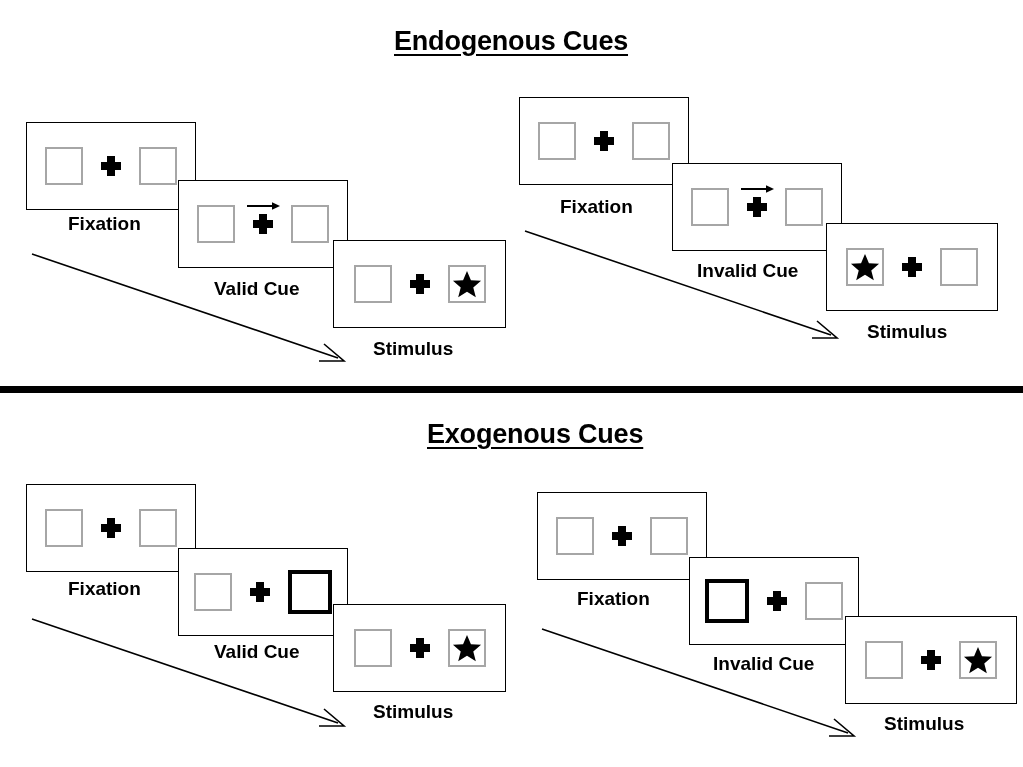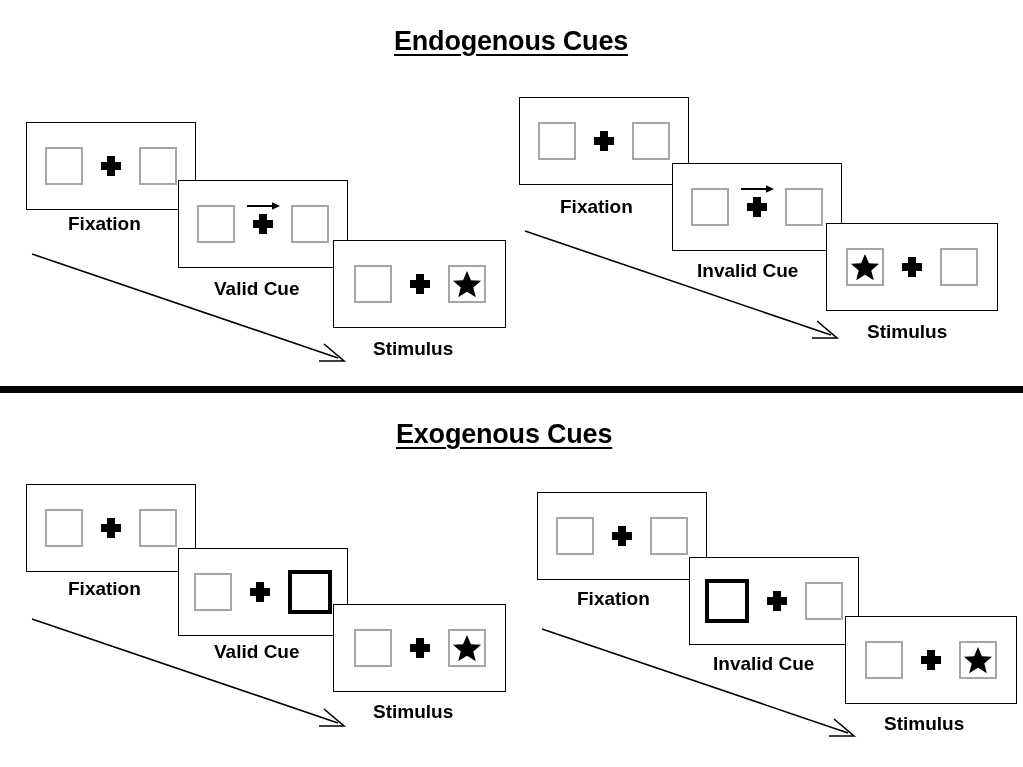--- a/index.html
+++ b/index.html
@@ -238,21 +238,21 @@
   </div>
   <div class="caption" style="left:867px; top:321px;">Stimulus</div>
 
   <svg class="flow-arrow" style="left:521px; top:225px; width:325px; height:122px;" viewBox="0 0 325 122">
     <line x1="4" y1="6" x2="310" y2="110" stroke="#000000" stroke-width="1.6"></line>
     <polyline points="296,96 316,113 291,113" fill="none" stroke="#000000" stroke-width="1.6"></polyline>
   </svg>
 
   <div class="divider" style="left:0px; top:386px; width:1023px; height:7px;"></div>
 
-  <div class="section-title" style="left:396px; top:419px;">Exogenous Cues</div>
+  <div class="section-title" style="left:427px; top:419px;">Exogenous Cues</div>
 
   <div class="panel" style="left:26px; top:484px; width:170px; height:88px;">
     <div class="panel-inner">
       <div class="box"></div>
       <div class="center-col">
         <div class="plus"></div>
       </div>
       <div class="box"></div>
     </div>
   </div>

